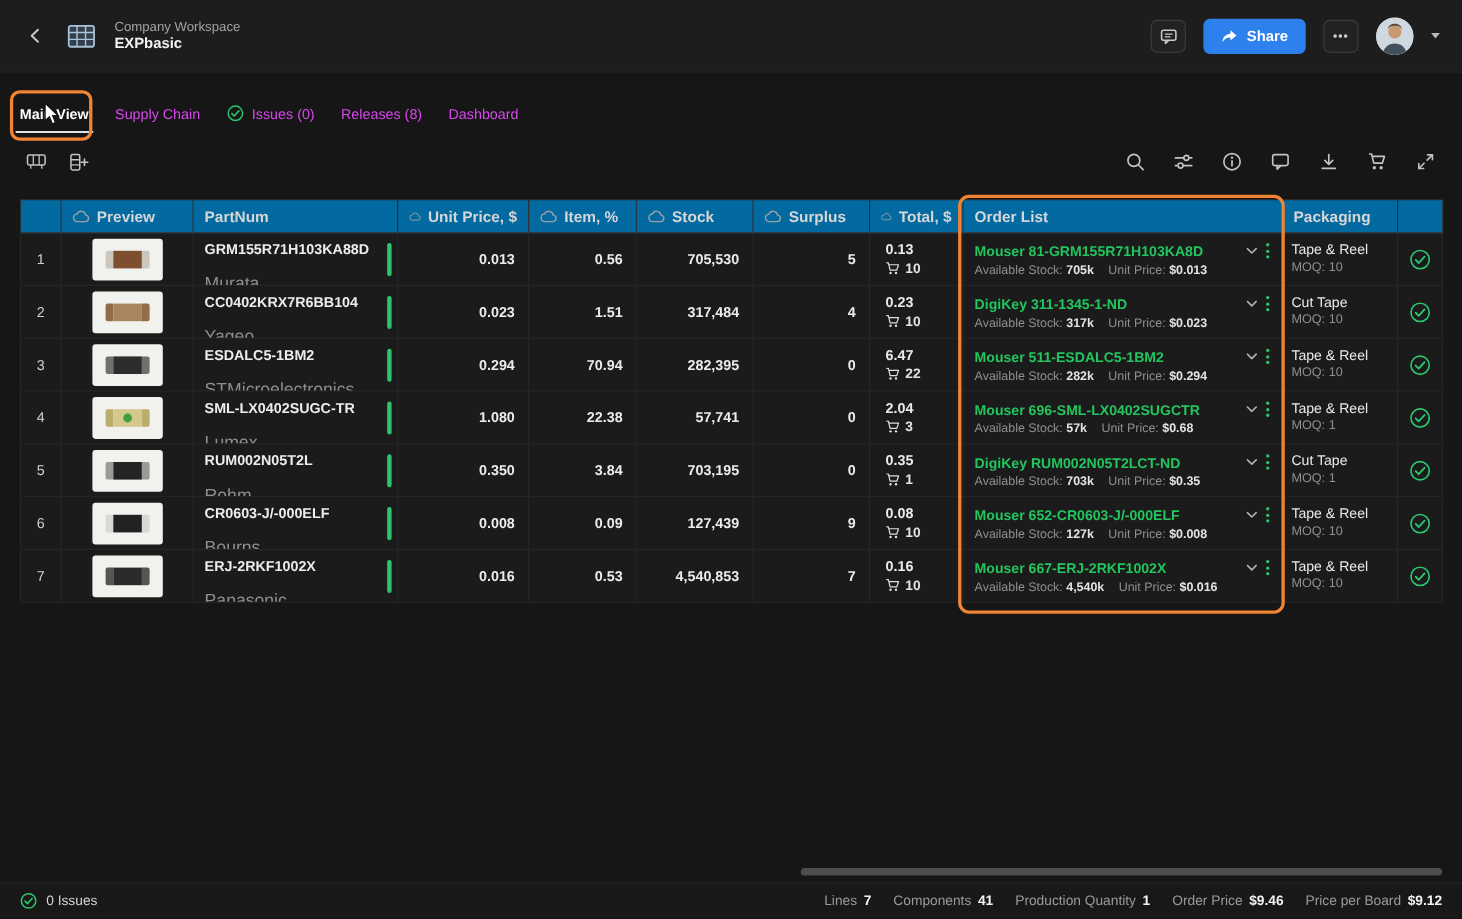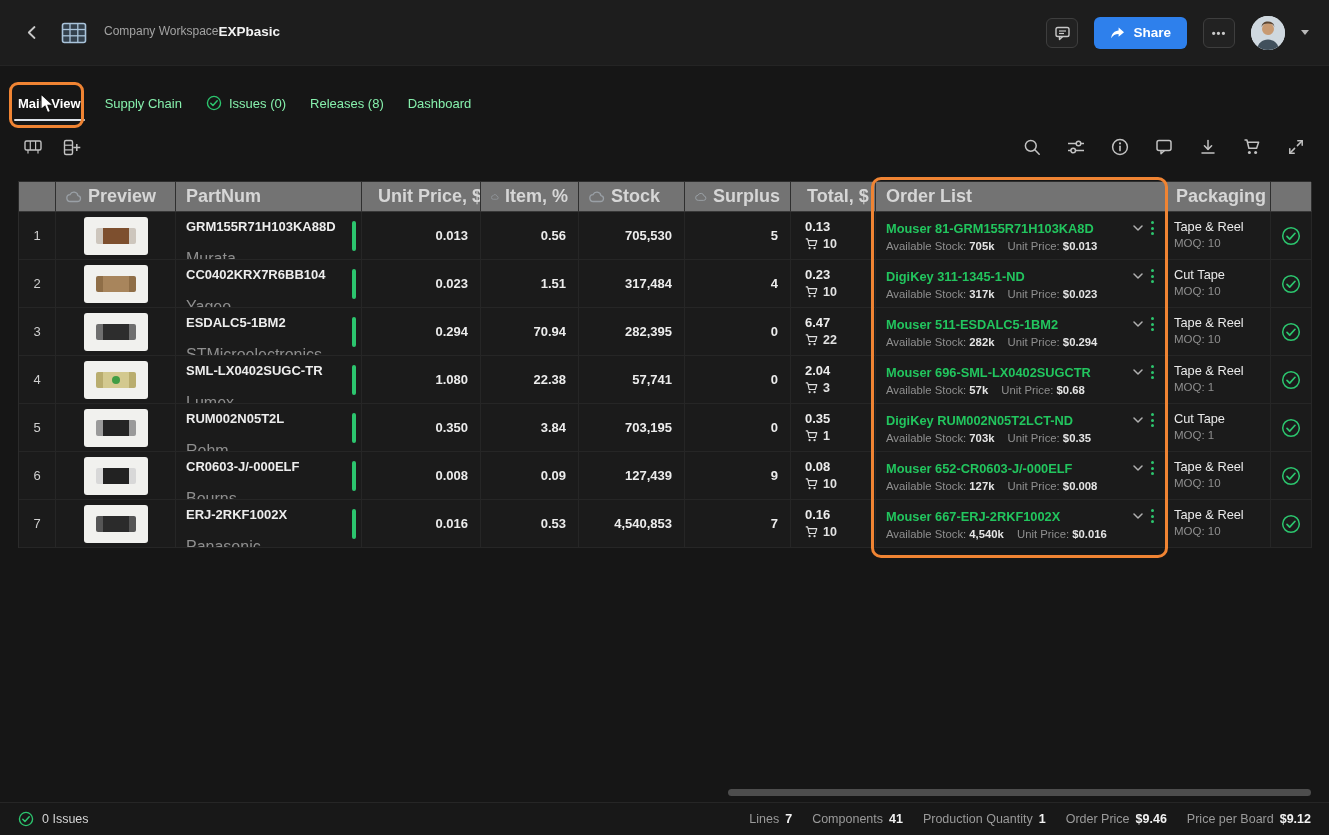--- a/index.html
+++ b/index.html
@@ -11,52 +11,52 @@
   html,body{width:1329px;height:835px;background:#161616;overflow:hidden;
     font-family:"Liberation Sans","DejaVu Sans",sans-serif;color:#e8e8e8;}
   .page{position:relative;width:1329px;height:835px;background:#161616;}
 
   
   .topbar{position:absolute;left:0;top:0;width:100%;height:66px;display:flex;align-items:center;
     padding:0 20px;gap:14px;background:#1d1d1d;border-bottom:1px solid #242424;}
   .iconbtn{background:none;border:none;cursor:pointer;display:flex;align-items:center;justify-content:center;}
   .back-btn{width:24px;height:24px;}
   .applogo{width:32px;height:32px;display:flex;align-items:center;justify-content:center;}
-  .titles{display:flex;line-height:1.25;}
+  .titles{display:flex;flex-direction:column;line-height:1.25;}
   .ws-label{font-size:12px;color:#a3a3a3;}
   .proj-name{font-size:13.5px;font-weight:700;color:#f2f2f2;}
   .topbar-right{margin-left:auto;display:flex;align-items:center;gap:16px;}
   .sq-btn{width:32px;height:30px;border:1px solid #3e3e3e;border-radius:6px;background:#222;
     display:flex;align-items:center;justify-content:center;cursor:pointer;color:#c9c9c9;}
   .share-btn{height:32px;padding:0 16px;border:none;border-radius:6px;background:var(--blue);
     color:#fff;font-size:13.5px;font-weight:600;display:flex;align-items:center;gap:8px;cursor:pointer;}
   .more-btn{font-size:11px;letter-spacing:1px;font-weight:700;}
   .avatar{width:34px;height:34px;border-radius:50%;overflow:hidden;background:#d7dde2;cursor:pointer;flex:0 0 auto;}
   .caret{width:0;height:0;border-left:4.5px solid transparent;border-right:4.5px solid transparent;
     border-top:5.5px solid #b9b9b9;cursor:pointer;}
 
   
   .tabs{position:absolute;left:18px;top:84px;height:38px;display:flex;align-items:center;gap:24px;}
   .tab{position:relative;display:flex;align-items:center;gap:7px;height:38px;font-size:13px;
-    color:#86efac;cursor:pointer;white-space:nowrap;}
+    color:#d946ef;cursor:pointer;white-space:nowrap;}
   .tab.active{color:#fff;font-weight:600;}
   .tab.active::after{content:"";position:absolute;left:-4px;right:-4px;bottom:1px;height:2px;
     background:#dfe3e8;border-radius:1px;}
 
   
   .toolbar-left{position:absolute;left:22px;top:136px;display:flex;align-items:center;gap:16px;}
   .toolbar-right{position:absolute;right:22px;top:136px;display:flex;align-items:center;gap:22px;}
   .t-ico{width:22px;height:22px;display:flex;align-items:center;justify-content:center;cursor:pointer;}
 
   
   .table{position:absolute;left:18px;top:181px;width:1293px;border-left:1px solid #2b2b2b;border-top:1px solid #2e2e2e;}
   .thead,.trow{display:grid;grid-template-columns:37px 120px 186px 119px 98px 106px 106px 85px 290px 105px 41px;}
   .thead{height:30px;}
-  .hcell{display:flex;align-items:center;gap:6px;padding:0 10px;font-size:18px;font-weight:700;
-    color:#d6d6d6;background:#737373;border-right:1px solid #2f2f2f;border-bottom:1px solid #383838;white-space:nowrap;overflow:hidden;}
+  .hcell{display:flex;align-items:center;gap:6px;padding:0 10px;font-size:14px;font-weight:700;
+    color:#d6d6d6;background:#0369a1;border-right:1px solid #2f2f2f;border-bottom:1px solid #383838;white-space:nowrap;overflow:hidden;}
   .trow{height:48px;background:#1b1b1b;}
   .cell{border-right:1px solid #262626;border-bottom:1px solid #262626;overflow:hidden;}
   .c-num{display:flex;align-items:center;justify-content:center;font-size:13px;color:#cfcfcf;}
   .c-preview{display:flex;align-items:center;justify-content:center;}
   .pv{width:64px;height:38px;background:#f1f1ee;border-radius:3px;display:flex;align-items:center;justify-content:center;position:relative;}
   .pv-chip{display:flex;align-items:center;height:16px;}
   .pv-cap{width:7px;height:16px;border-radius:2px 0 0 2px;}
   .pv-cap.r{border-radius:0 2px 2px 0;}
   .pv-body{width:26px;height:16px;}
   .pv-dot{position:absolute;width:8px;height:8px;border-radius:50%;left:50%;top:50%;transform:translate(-50%,-50%);}

